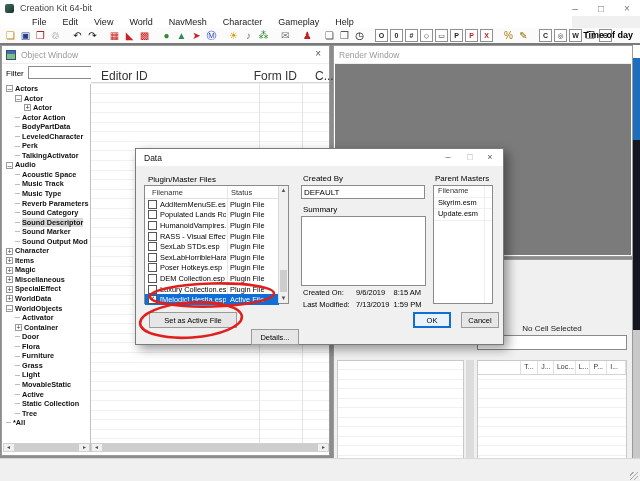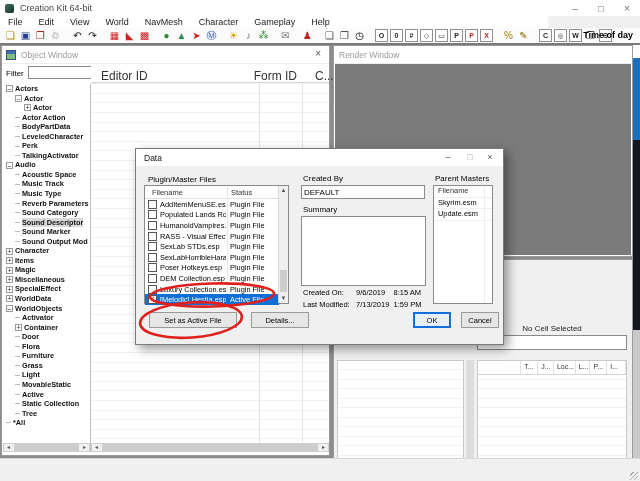--- a/index.html
+++ b/index.html
@@ -5,21 +5,21 @@
   html,body{margin:0;padding:0;background:#444;}
   .screen{position:relative;width:640px;height:481px;background:#f0f0f0;overflow:hidden;
           font-family:"Liberation Sans","DejaVu Sans",sans-serif;-webkit-font-smoothing:none;}
   
   .titlebar{position:absolute;left:0;top:0;width:640px;height:16px;background:#fff;display:flex;align-items:center;}
   .app-icon{width:9px;height:9px;margin:0 6px 0 5px;background:linear-gradient(135deg,#3c6e5a 0%,#2b4d3f 60%,#16281f 100%);border-radius:2px;}
   .app-title{font-size:9px;color:#444;}
   .win-controls{position:absolute;right:6px;top:0;height:16px;display:flex;gap:12px;align-items:center;color:#777;font-size:10px;}
   .win-controls span{width:14px;text-align:center;cursor:default;}
   
-  .menubar{position:absolute;left:0;top:16px;width:548px;height:12px;background:#fff;display:flex;align-items:center;}
+  .menubar{position:absolute;left:0;top:16px;width:548px;height:12px;background:#fff;display:flex;align-items:center;padding-left:24px;}
   .menu-item{font-size:9px;color:#222;padding:0 8px;}
   
   .toolbar{position:absolute;left:0;top:28px;width:640px;height:15px;background:#fbfbfb;display:flex;align-items:center;padding-left:4px;box-sizing:border-box;}
   .tbi{width:13px;height:13px;margin-right:2px;display:flex;align-items:center;justify-content:center;font-size:10px;line-height:13px;flex:0 0 auto;}
   .tbi.box{border:1px solid #909090;width:11px;height:11px;font-size:7px;font-weight:bold;background:#fff;}
   .tbi.gap{margin-left:7px;}
   .time-of-day{position:absolute;right:7px;top:0;height:15px;line-height:15px;font-size:9px;font-weight:bold;color:#000;}
   .tb-sep{position:absolute;left:0;top:43px;width:640px;height:2px;background:#7a7a7a;}
   
   .workspace{position:absolute;left:0;top:45px;width:640px;height:413px;background:#8c8c8c;}
@@ -464,21 +464,21 @@
           </div>
         </div>
       <div class="vscroll">
         <span class="up">▲</span>
           <span class="vthumb"></span>
           <span class="dn">▼</span>
       </div>
     </div>
 
     <button class="btn" style="left:13px;top:163px;width:88px;height:16px;">Set as Active File</button>
-    <button class="btn" style="left:115px;top:163px;width:58px;height:16px;">Details...</button>
+    <button class="btn" style="left:115px;top:180px;width:48px;height:16px;">Details...</button>
 
     <span class="dlabel" style="left:167px;top:25px;">Created By</span>
     <input class="dinput" style="left: 165px; top: 36px; width: 124px; height: 14px;" value="DEFAULT">
 
     <span class="dlabel" style="left:167px;top:56px;">Summary</span>
     <div class="dtext" style="left:165px;top:67px;width:123px;height:68px;"></div>
 
     <span class="meta" style="left:167px;top:139px;">Created On:</span>
     <span class="meta" style="left:220px;top:139px;">9/6/2019    8:15 AM</span>
     <span class="meta" style="left:167px;top:151px;">Last Modified:</span>

